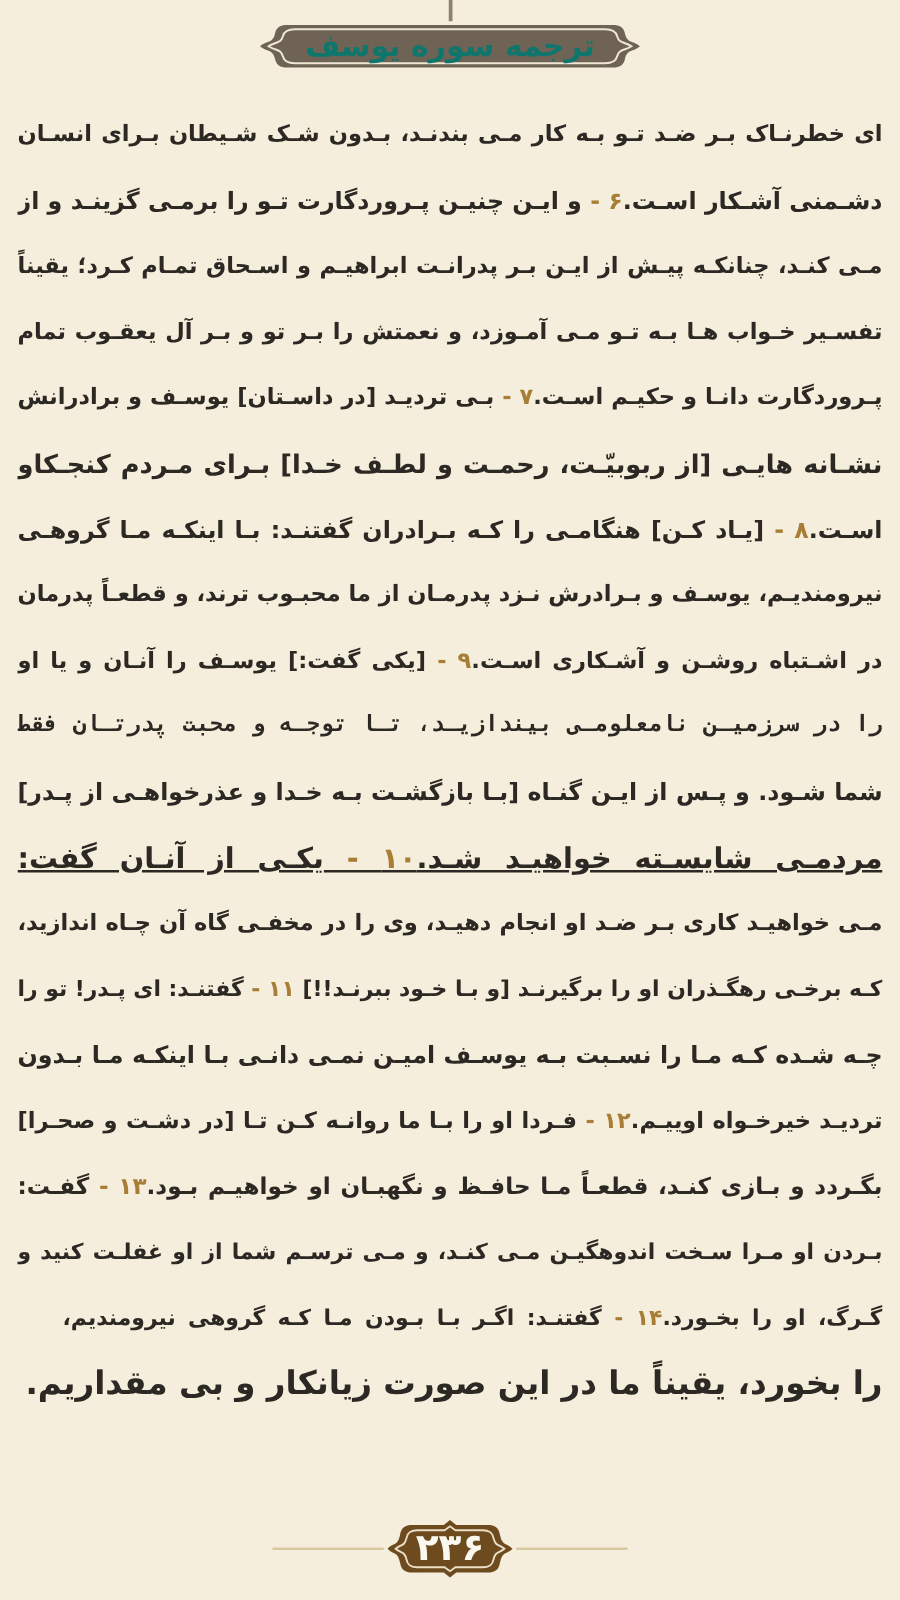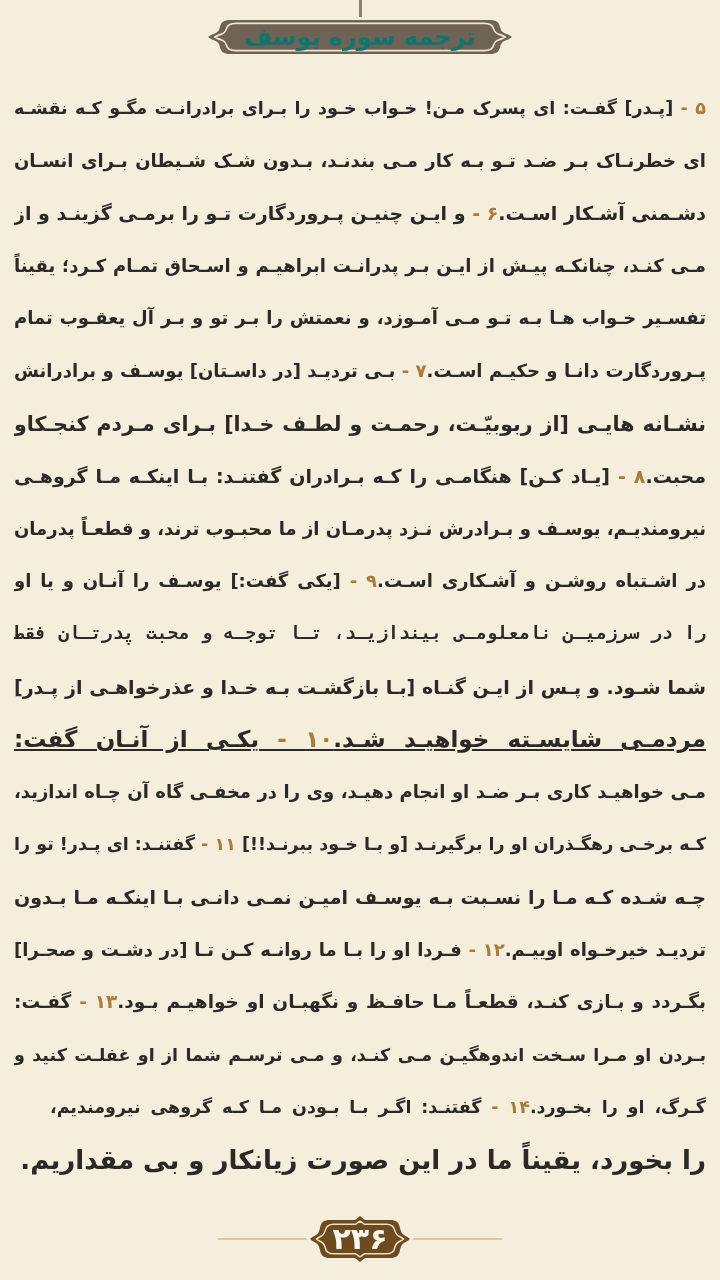--- a/index.html
+++ b/index.html
@@ -79,28 +79,27 @@
                C 297,19 301,16 307,21 C 301,26 297,23 295,31 C 294,36 291,38 285,38
                L 25,38 C 19,38 16,36 15,31 C 13,23 9,26 3,21 Z" fill="#6e6354"></path>
       <path d="M 3,21 C 9,16 13,19 15,11 C 16,6 19,4 25,4 L 285,4 C 291,4 294,6 295,11
                C 297,19 301,16 307,21 C 301,26 297,23 295,31 C 294,36 291,38 285,38
                L 25,38 C 19,38 16,36 15,31 C 13,23 9,26 3,21 Z" fill="none" stroke="#efe6d4" stroke-width="1.6" vector-effect="non-scaling-stroke" transform="translate(155,21) scale(0.955,0.80) translate(-155,-21)"></path>
     </svg>
     <div class="header-title">ترجمه سوره یوسف</div>
   </div>
 
   <div class="text-block">
-      <div class="line" style="font-size: 17.5px;"><span class="verse-num">۵ - </span><span class="seg">[پـدر] گفـت: ای پسرک مـن! خـواب خـود را بـرای برادرانـت مگـو کـه نقشـه</span></div>
       <div class="line" style="font-size: 18px;"><span class="seg">ای خطرنـاک بـر ضـد تـو بـه کار مـی بندنـد، بـدون شـک شـیطان بـرای انسـان</span></div>
       <div class="line" style="font-size: 19px;"><span class="seg">دشـمنی آشـکار اسـت.</span><span class="verse-num">۶ - </span><span class="seg">و ایـن چنیـن پـروردگارت تـو را برمـی گزینـد و از</span></div>
       <div class="line" style="font-size: 18px;"><span class="seg">مـی کنـد، چنانکـه پیـش از ایـن بـر پدرانـت ابراهیـم و اسـحاق تمـام کـرد؛ یقیناً</span></div>
       <div class="line" style="font-size: 18px;"><span class="seg">تفسـیر خـواب هـا بـه تـو مـی آمـوزد، و نعمتش را بـر تو و بـر آل یعقـوب تمام</span></div>
       <div class="line" style="font-size: 18px;"><span class="seg">پـروردگارت دانـا و حکیـم اسـت.</span><span class="verse-num">۷ - </span><span class="seg">بـی تردیـد [در داسـتان] یوسـف و برادرانش</span></div>
       <div class="line" style="font-size: 20.5px;"><span class="seg">نشـانه هایـی [از ربوبیّـت، رحمـت و لطـف خـدا] بـرای مـردم کنجـکاو</span></div>
-      <div class="line" style="font-size: 19px;"><span class="seg">محبت.</span><span class="verse-num">۸ - </span><span class="seg">[یـاد کـن] هنگامـی را کـه بـرادران گفتنـد: بـا اینکـه مـا گروهـی</span></div>
+      <div class="line" style="font-size: 19px;"><span class="seg">اسـت.</span><span class="verse-num">۸ - </span><span class="seg">[یـاد کـن] هنگامـی را کـه بـرادران گفتنـد: بـا اینکـه مـا گروهـی</span></div>
       <div class="line" style="font-size: 18px;"><span class="seg">نیرومندیـم، یوسـف و بـرادرش نـزد پدرمـان از ما محبـوب ترند، و قطعـاً پدرمان</span></div>
       <div class="line" style="font-size: 18px;"><span class="seg">در اشـتباه روشـن و آشـکاری اسـت.</span><span class="verse-num">۹ - </span><span class="seg">[یکی گفت:] یوسـف را آنـان و یا او</span></div>
       <div class="line" style="font-size: 18px; font-family: Liberation Mono, monospace;"><span class="seg">را در سرزمیـن نامعلومـی بیندازیـد، تـا توجـه و محبت پدرتـان فقط معطوف به</span></div>
       <div class="line" style="font-size: 19px;"><span class="seg">شما شـود. و پـس از ایـن گنـاه [بـا بازگشـت بـه خـدا و عذرخواهـی از پـدر]</span></div>
       <div class="line" style="font-size: 23px; text-decoration: underline;"><span class="seg">مردمـی شایسـته خواهیـد شـد.</span><span class="verse-num">۱۰ - </span><span class="seg">یکـی از آنـان گفت: یوسـف را نکشـید، اگر</span></div>
       <div class="line" style="font-size: 18px;"><span class="seg">مـی خواهیـد کاری بـر ضـد او انجام دهیـد، وی را در مخفـی گاه آن چـاه اندازید،</span></div>
       <div class="line" style="font-size: 17.5px;"><span class="seg">کـه برخـی رهگـذران او را برگیرنـد [و بـا خـود ببرنـد!!] </span><span class="verse-num">۱۱ - </span><span class="seg">گفتنـد: ای پـدر! تو را</span></div>
       <div class="line" style="font-size: 19px;"><span class="seg">چـه شـده کـه مـا را نسـبت بـه یوسـف امیـن نمـی دانـی بـا اینکـه مـا بـدون</span></div>
       <div class="line" style="font-size: 18px;"><span class="seg">تردیـد خیرخـواه اوییـم.</span><span class="verse-num">۱۲ - </span><span class="seg">فـردا او را بـا ما روانـه کـن تـا [در دشـت و صحـرا]</span></div>
       <div class="line" style="font-size: 18.5px;"><span class="seg">بگـردد و بـازی کنـد، قطعـاً مـا حافـظ و نگهبـان او خواهیـم بـود.</span><span class="verse-num">۱۳ - </span><span class="seg">گفـت:</span></div>

